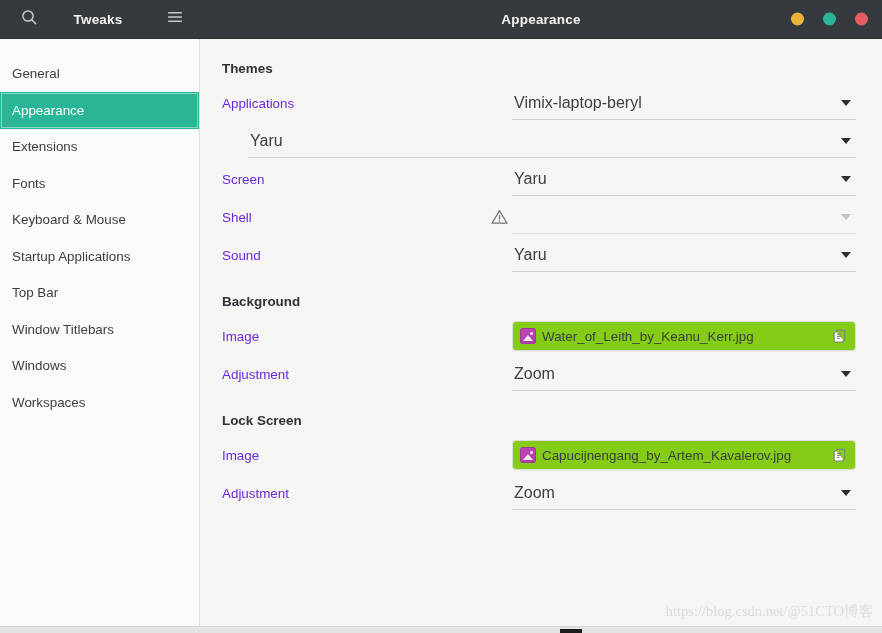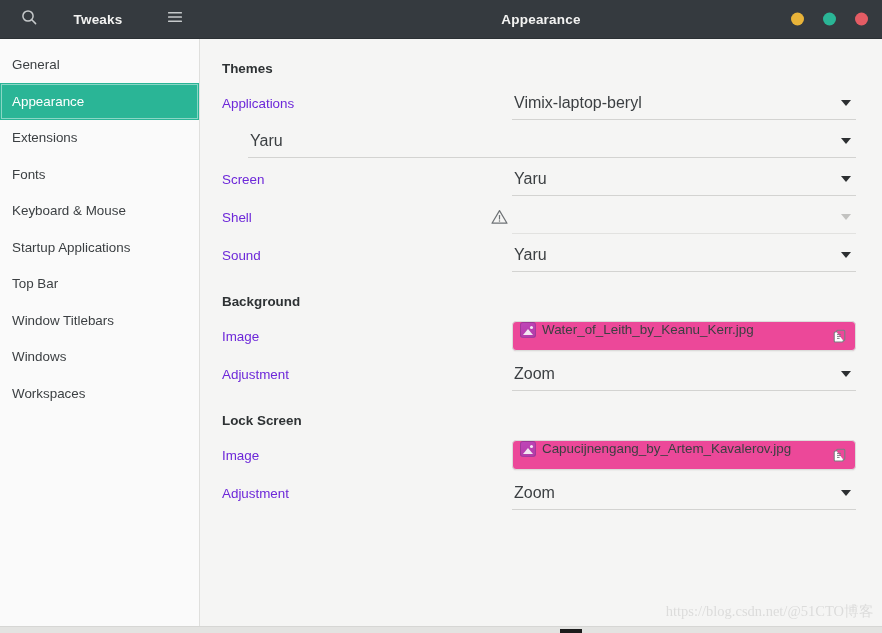--- a/index.html
+++ b/index.html
@@ -108,21 +108,21 @@
     min-height: 0;
     background: #f5f5f4;
   }
 
   
   .sidebar {
     width: 200px;
     flex: 0 0 200px;
     background: #fafafa;
     border-right: 1px solid #dfdfdd;
-    padding-top: 7px;
+    padding-top: 16px;
     overflow: hidden;
   }
 
   .side-item {
     height: 36.5px;
     display: flex;
     align-items: center;
     padding-left: 11px;
     font-size: 13.4px;
     color: #3b3f42;
@@ -221,24 +221,25 @@
     border-top: 6px solid #2c2f31;
     margin-left: 8px;
     flex: 0 0 auto;
   }
   .arrow.dim { border-top-color: #c2c2c0; }
 
   
   .filebtn {
     flex: 1;
     height: 30px;
-    background: #ec4899;
+    background: #84cc16;
     border: 1px solid #dcdcda;
     border-radius: 4px;
     display: flex;
+    align-items: center;
     padding: 0 7px 0 7px;
     cursor: pointer;
     box-shadow: 0 1px 1px rgba(0,0,0,0.045);
     min-width: 0;
   }
 
   .img-icon {
     width: 16px;
     height: 16px;
     flex: 0 0 16px;

